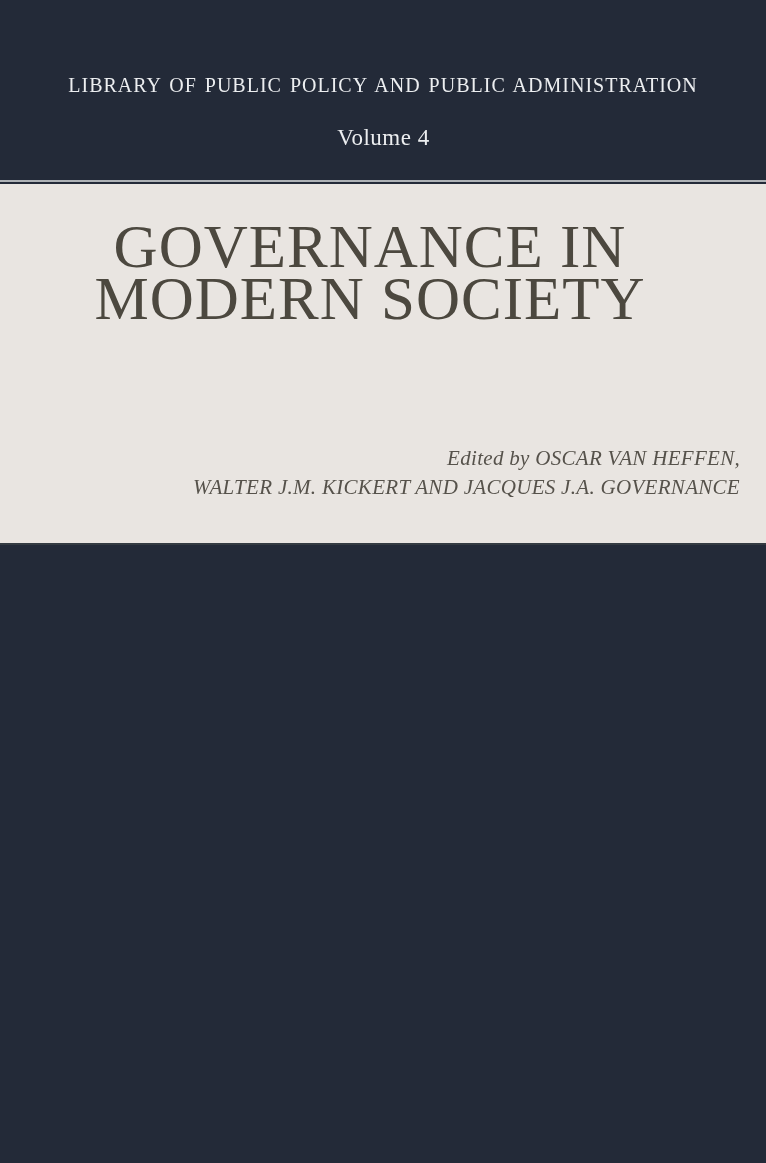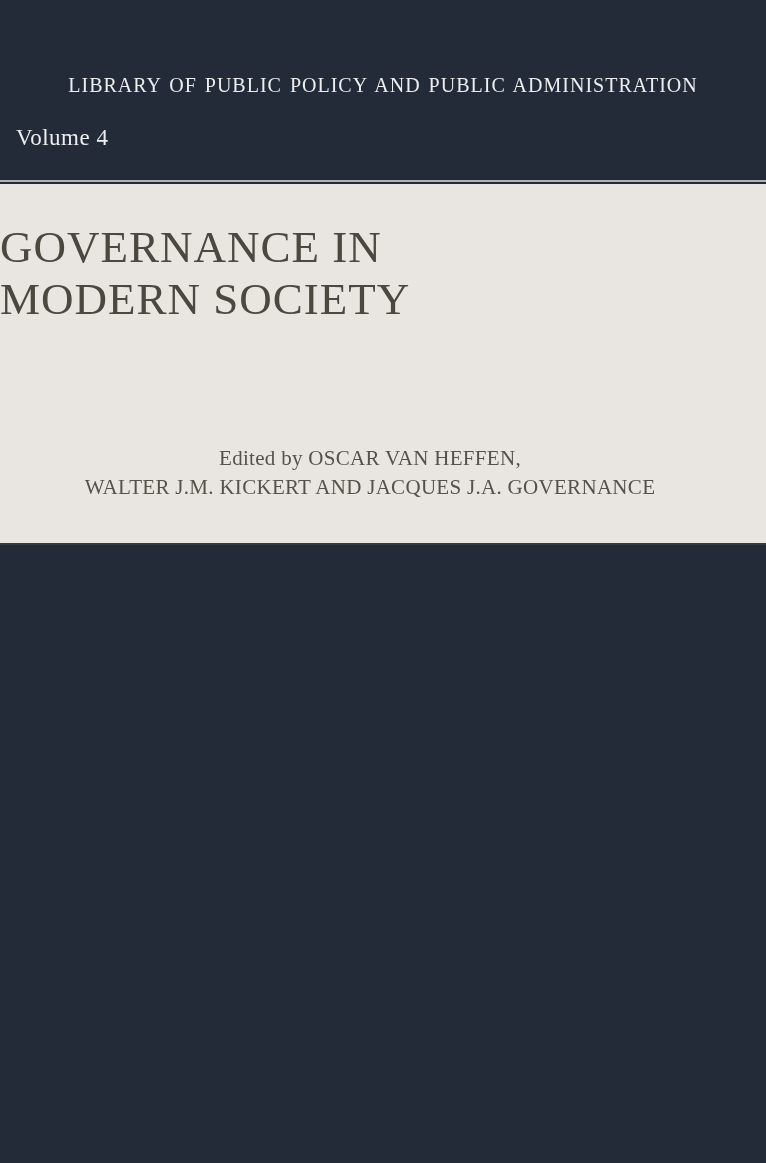--- a/index.html
+++ b/index.html
@@ -36,44 +36,45 @@
   }
   
   .series-title{
     position:absolute;left:0;right:0;top:74px;
     text-align:center;
     color:var(--light-text,#eceef0);
     font-size:20px;letter-spacing:1px;word-spacing:2px;
     font-weight:normal;
   }
   .volume{
-    position:absolute;left:16px;right:0;top:125px;
-    text-align:left;
+    position:absolute;left:1px;right:0;top:125px;
+    text-align:center;
     color:var(--light-text,#eceef0);
     font-size:23px;letter-spacing:0.5px;
     font-weight:normal;
   }
   .book-title{
     position:absolute;left:0;right:26px;top:221px;
+    text-align:center;
     color:var(--title-text,#4c483f);
-    font-size:45px;line-height:52px;letter-spacing:1px;
+    font-size:61px;line-height:52px;letter-spacing:1px;
     font-weight:normal;
   }
   .book-subtitle{
     position:absolute;left:0;right:26px;top:347px;
     text-align:center;
     color:var(--body-text,#56524b);
     font-size:30px;line-height:42px;letter-spacing:0.3px;
     font-weight:normal;
   }
   .editors{
     position:absolute;left:0;right:26px;top:444px;
-    text-align:center;
+    text-align:right;
     color:var(--body-text,#56524b);
-    font-size:21px;line-height:29px;letter-spacing:0.3px;
+    font-size:21px;line-height:29px;letter-spacing:0.3px;font-style:italic;
   }
   .line{display:block;}
 </style>
 </head>
 <body>
 
 <div class="page">
 
   <div class="band-top">
     <div class="series-title">LIBRARY OF PUBLIC POLICY AND PUBLIC ADMINISTRATION</div>

